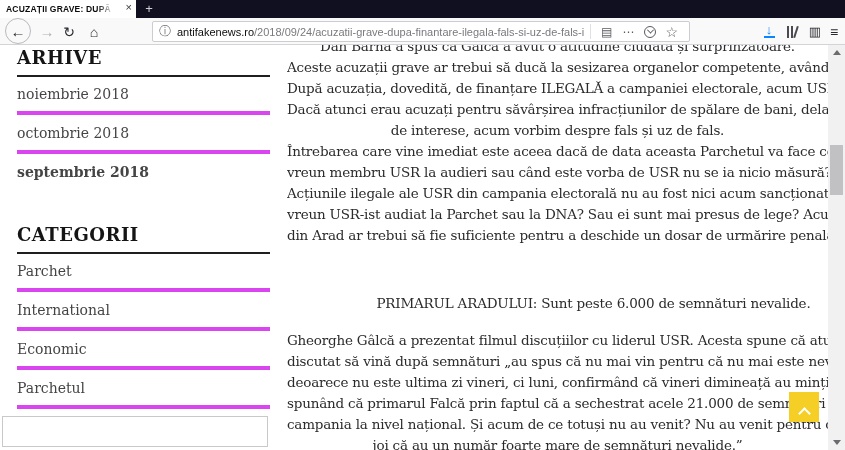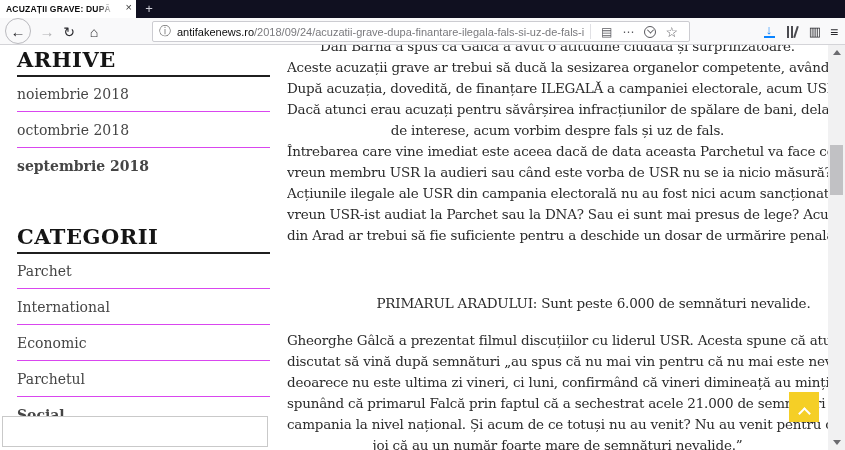--- a/index.html
+++ b/index.html
@@ -52,31 +52,31 @@
   .library span.slant { transform:rotate(18deg); }
   .sidebar-toggle { left:804px; width:22px; font-size:13px; }
   .menu { left:824px; width:20px; font-size:14px; }
 
   
   .page { position:absolute; left:0; top:45px; width:845px; height:405px; background:#fff; overflow:hidden; }
 
   
   .sidebar { position:absolute; left:17px; top:0; width:253px; height:405px;
              font-family:"DejaVu Serif","Liberation Serif",serif; }
-  .side-head { position:absolute; left:0; width:100%; font-size:21px; font-weight:bold; color:#151515;
+  .side-head { position:absolute; left:0; width:100%; font-size:18px; font-weight:bold; color:#151515;
                letter-spacing:.5px; }
   .head-arch { top:2px; }
   .head-cat  { top:179px; }
   .side-rule { position:absolute; left:0; width:100%; height:2px; background:#1f1f1f; }
   .rule-arch { top:30px; }
   .rule-cat  { top:207px; }
   .side-list { position:absolute; left:0; width:100%; }
   .list-arch { top:31px; }
   .list-cat  { top:208px; }
-  .side-item { font-size:14px; color:#454545; padding:10px 0 9px; border-bottom:1px solid #d946ef; }
+  .side-item { font-size:14px; color:#454545; padding:10px 0 9px; border-bottom:4px solid #d946ef; }
   .side-item.last { border-bottom:none;font-weight:bold; }
   .side-box { position:absolute; left:-15px; top:371px; width:266px; height:31px;
               border:1px solid #c9c9c9; background:#fff; outline:none; }
 
   
   .article { position:absolute; left:287px; top:-9px; width:541px; height:470px;
              font-family:"DejaVu Serif","Liberation Serif",serif; font-size:13.5px;
              letter-spacing:-0.2px; color:#2b2b2b; }
   .aline { height:21px; line-height:21px; white-space:nowrap; overflow:hidden;text-align:center; }
   .p-heading { position:absolute; top:257px; left:0; width:100%;margin-left:36px; }

